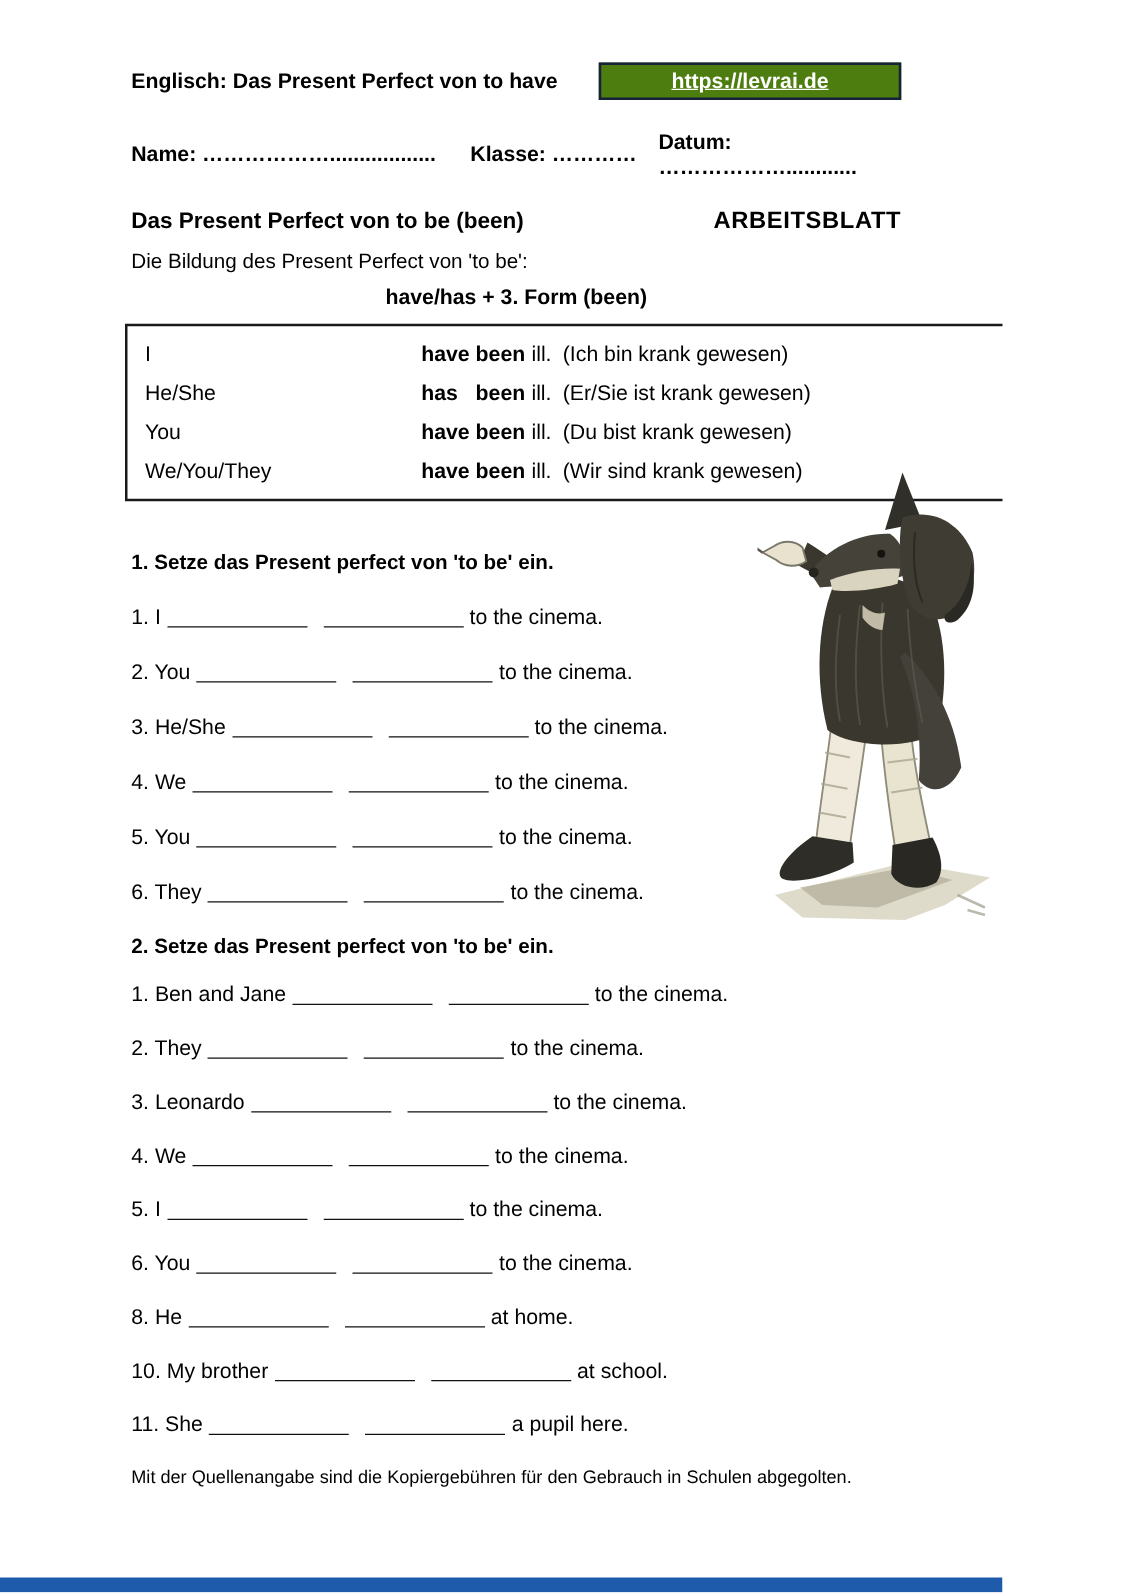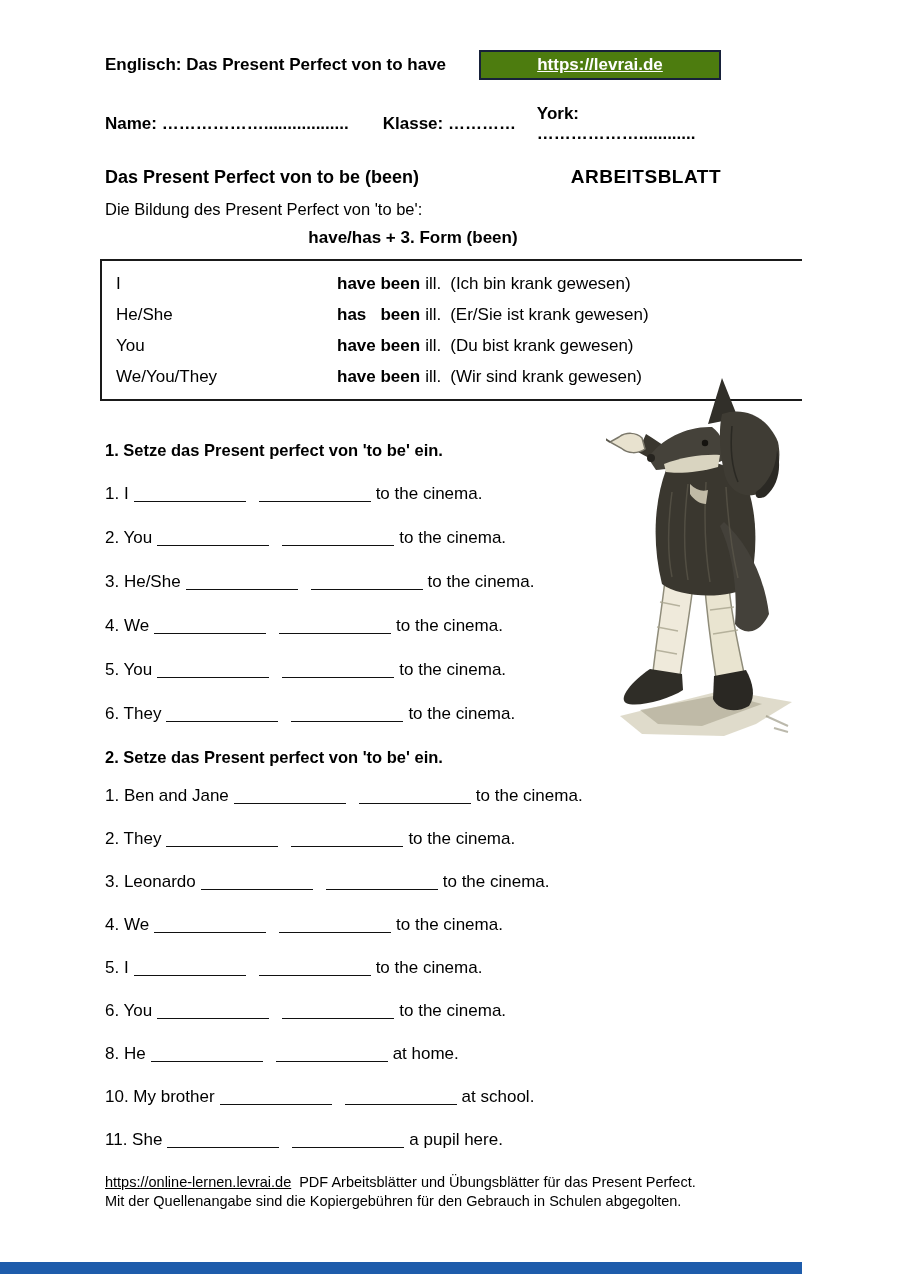--- a/index.html
+++ b/index.html
@@ -60,21 +60,21 @@
     <div class="hdr">
       <div class="hdr-title">Englisch: Das Present Perfect von to have</div>
       <div class="link-box">
         <a href="#">https://levrai.de</a>
       </div>
     </div>
 
     <div class="fields">
       <div class="f-name">Name: ………………..................</div>
       <div class="f-klasse">Klasse: …………</div>
-      <div class="f-datum">York: ………………............</div>
+      <div class="f-datum">Datum: ………………............</div>
     </div>
 
     <div class="title-row">
       <div class="title-main">Das Present Perfect von to be (been)</div>
       <div class="title-badge">ARBEITSBLATT</div>
     </div>
 
     <div class="intro">Die Bildung des Present Perfect von 'to be':</div>
     <div class="formula">have/has + 3. Form (been)</div>
 
@@ -112,21 +112,20 @@
     <div class="item item2"><span>2. They</span><span class="blank"></span><span class="blank"></span><span>to the cinema.</span></div>
     <div class="item item2"><span>3. Leonardo</span><span class="blank"></span><span class="blank"></span><span>to the cinema.</span></div>
     <div class="item item2"><span>4. We</span><span class="blank"></span><span class="blank"></span><span>to the cinema.</span></div>
     <div class="item item2"><span>5. I</span><span class="blank"></span><span class="blank"></span><span>to the cinema.</span></div>
     <div class="item item2"><span>6. You</span><span class="blank"></span><span class="blank"></span><span>to the cinema.</span></div>
     <div class="item item2"><span>8. He</span><span class="blank"></span><span class="blank"></span><span>at home.</span></div>
     <div class="item item2"><span>10. My brother</span><span class="blank"></span><span class="blank"></span><span>at school.</span></div>
     <div class="item item2"><span>11. She</span><span class="blank"></span><span class="blank"></span><span>a pupil here.</span></div>
 
     <div class="footer">
-      <div><a href="#">https://online-lernen.levrai.de</a><span class="footer-rest">PDF Arbeitsblätter und Übungsblätter für das Present Perfect.</span></div>
       <div>Mit der Quellenangabe sind die Kopiergebühren für den Gebrauch in Schulen abgegolten.</div>
     </div>
   </div>
 
   <svg class="fox" viewBox="0 0 196 382" xmlns="http://www.w3.org/2000/svg">
 
     <path d="M14,344 L118,318 L186,330 L150,352 L118,364 L36,362 Z" fill="#d9d5c2" opacity="0.85"></path>
     <path d="M34,338 L118,322 L156,332 L96,354 L52,352 Z" fill="#b1ad97" opacity="0.7"></path>
     <path d="M160,344 l22,10 M168,356 l14,4" stroke="#8f8b76" stroke-width="2" opacity="0.6"></path>
 

